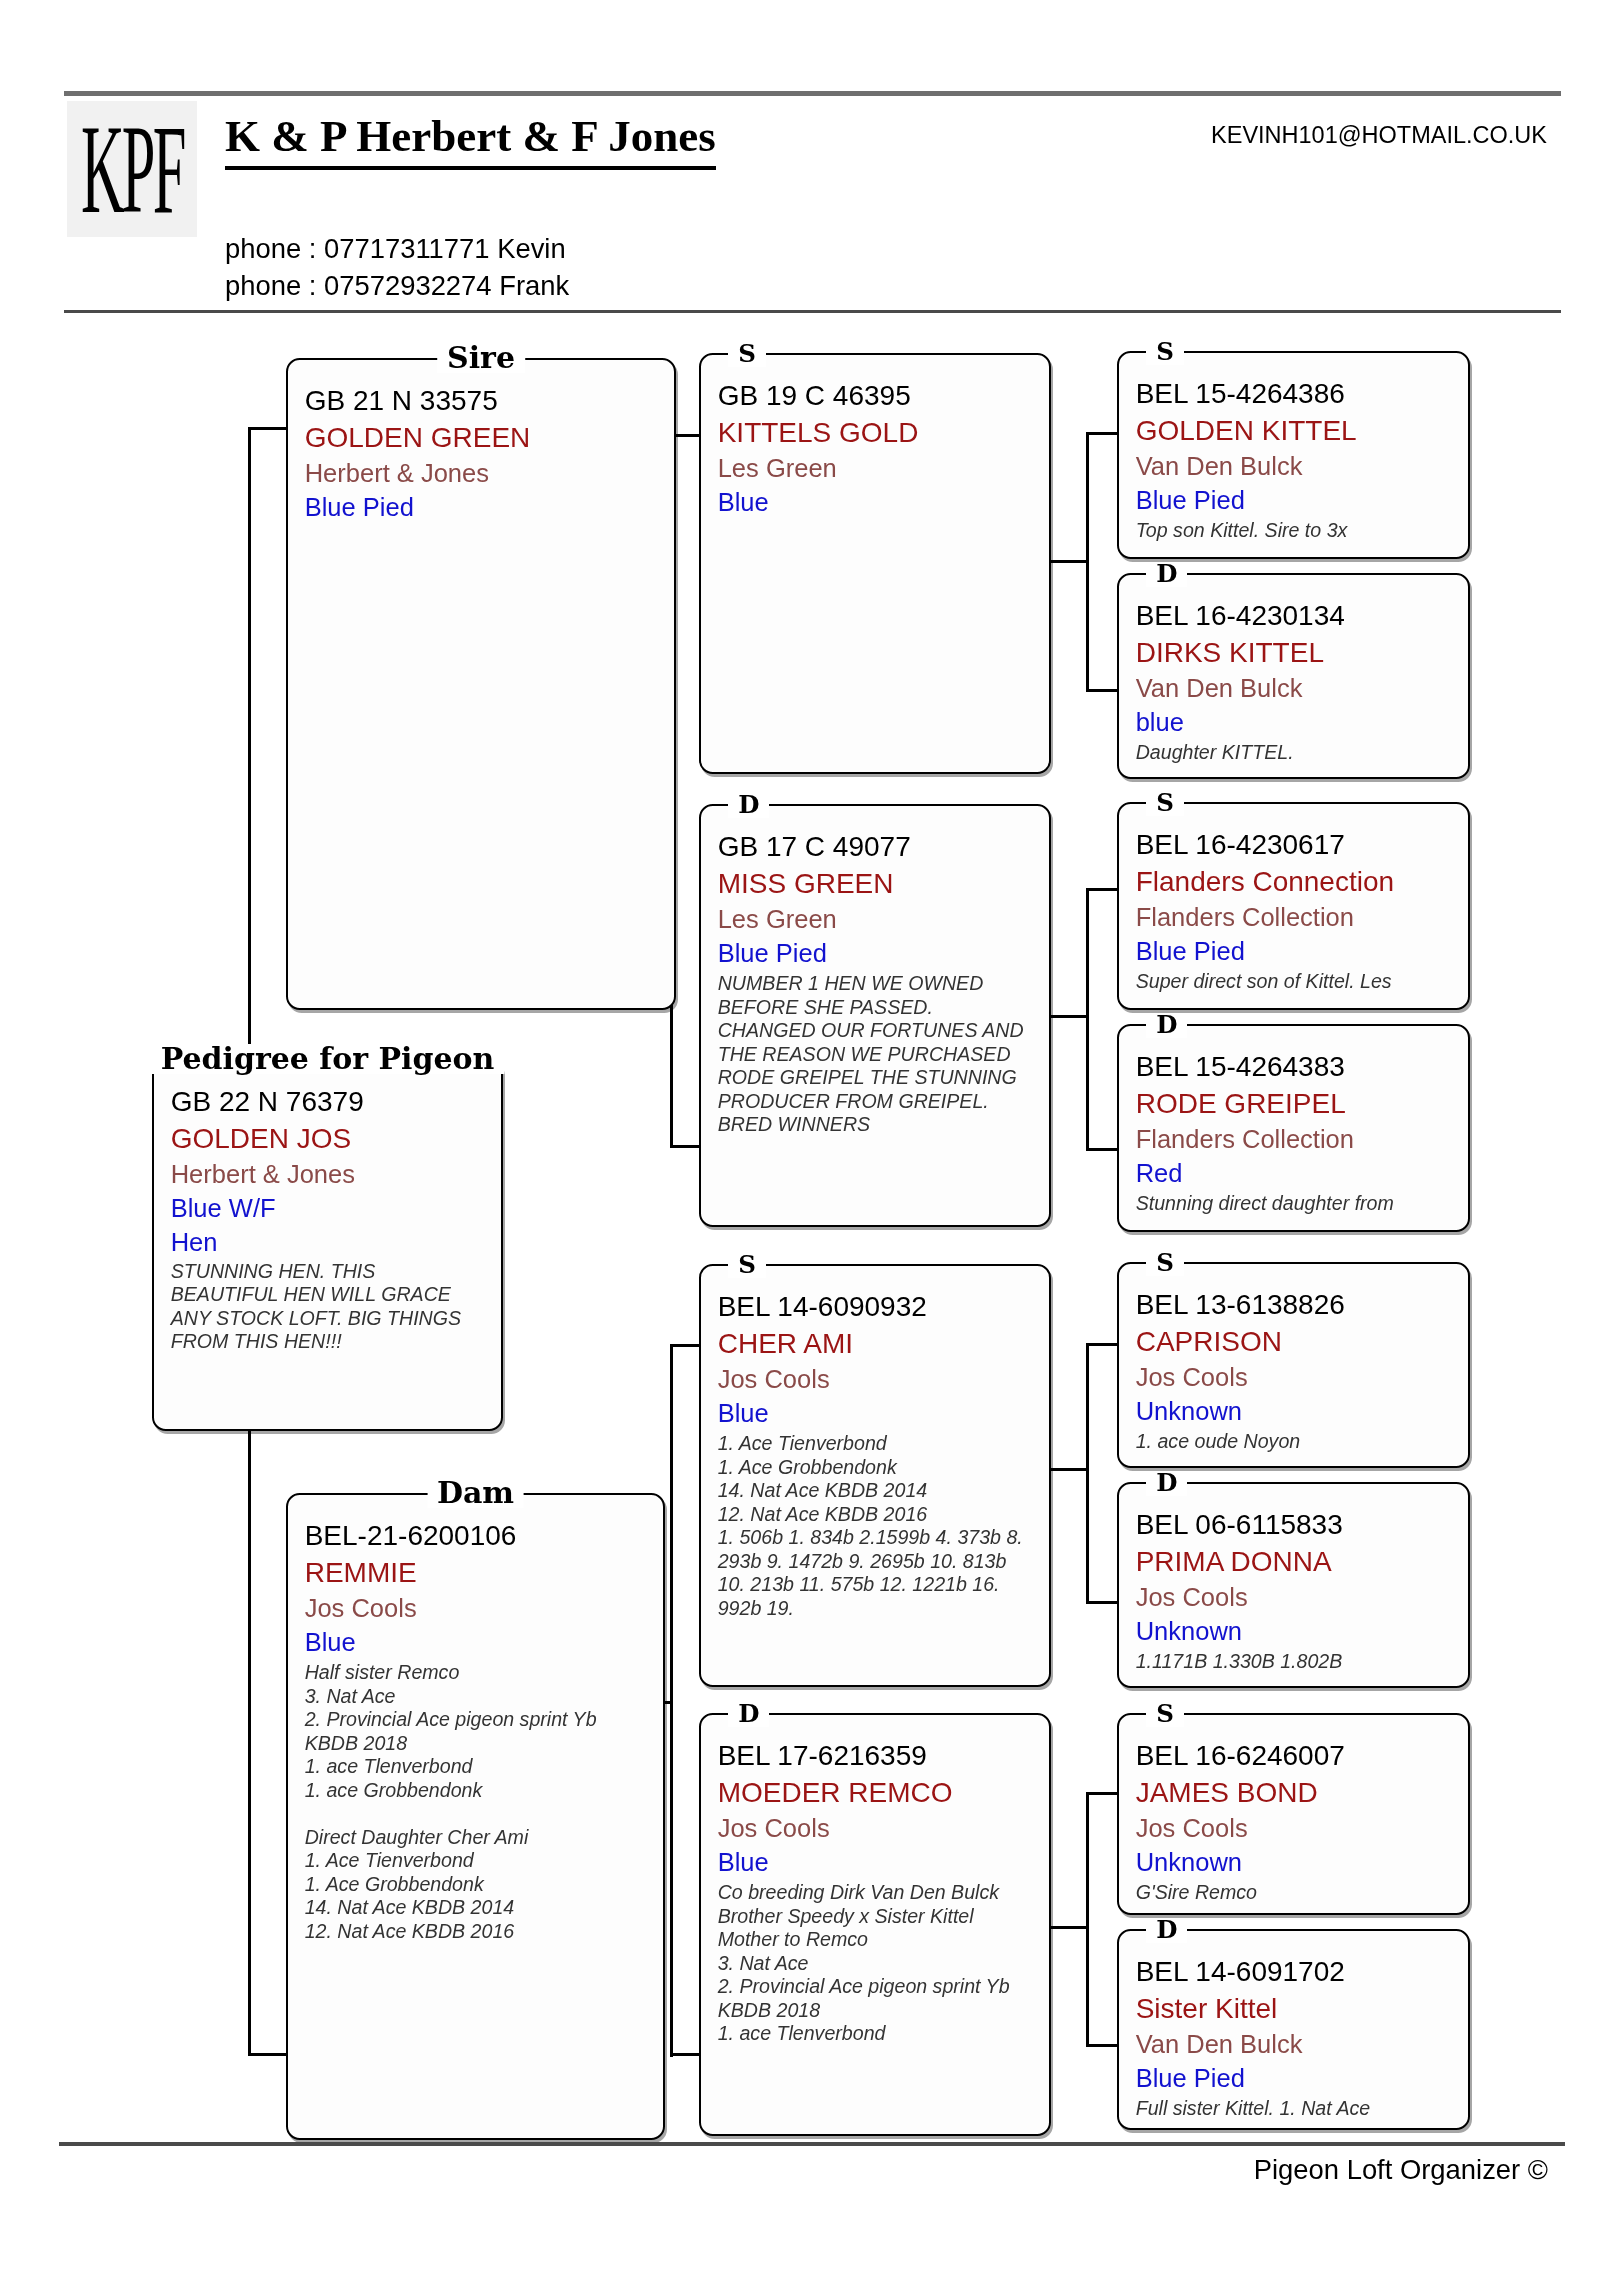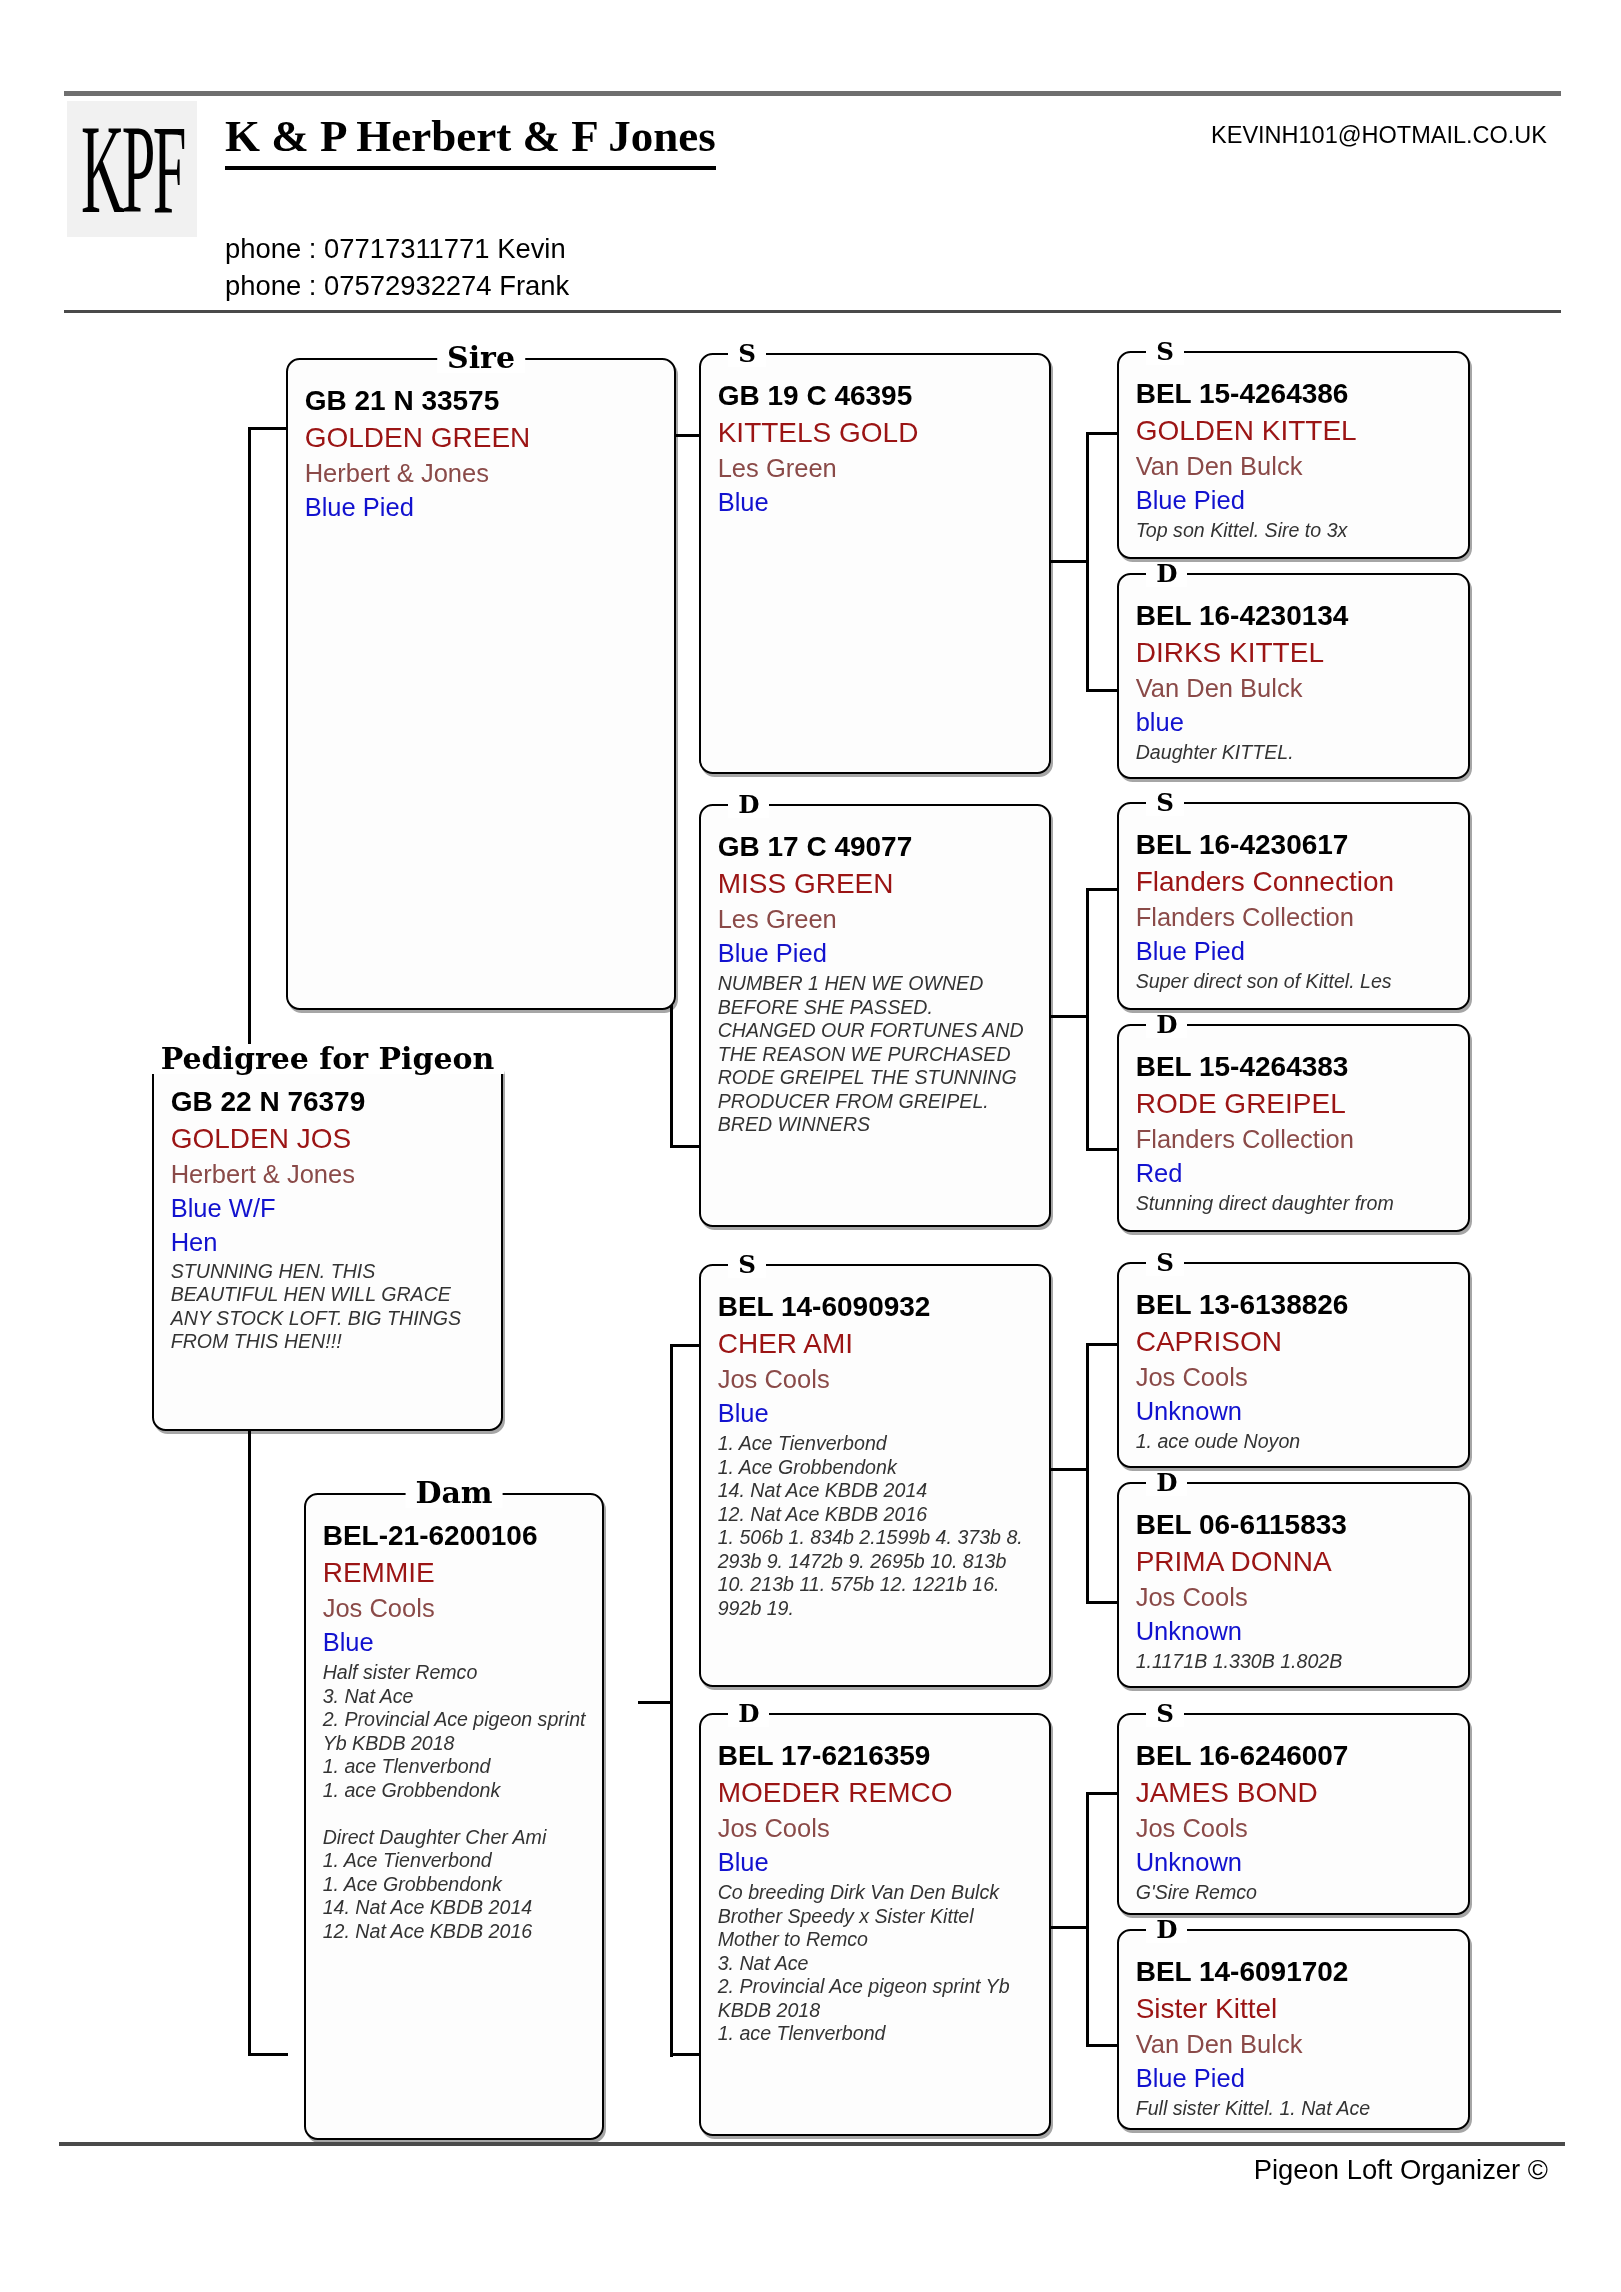--- a/index.html
+++ b/index.html
@@ -21,21 +21,21 @@
   
   .credit{position:absolute;right:73px;top:2154px;font-size:27.4px;}
   
   .pbox{position:absolute;background:#fdfdfd;border:2px solid #000;border-radius:13.7px;
         box-shadow:2px 2.9px 0 rgba(0,0,0,0.35);box-sizing:border-box;
         padding:23.5px 13.7px 7.8px 16.7px;}
   .tag{position:absolute;background:#ffffff;padding:0 9.8px;
        font-family:"DejaVu Serif", serif;font-weight:bold;white-space:nowrap;line-height:1;}
   .tag.center{left:50%;transform:translateX(-50%);top:-16.7px;font-size:30px;}
   .tag.small{left:27.4px;top:-12.7px;font-size:24.5px;}
-  .ring{font-size:28px;font-weight:bold;line-height:1.2;margin-bottom:4.9px;color:#000;}
+  .ring{font-size:28px;font-weight:normal;line-height:1.2;margin-bottom:4.9px;color:#000;}
   .pname{font-size:28px;line-height:1.15;margin-bottom:3.9px;color:#9b1414;}
   .owner{font-size:25.5px;line-height:1.2;margin-bottom:2.9px;color:#8a4a48;}
   .pcolor{font-size:25.5px;line-height:1.2;margin-bottom:3.9px;color:#1212cf;}
   .sex{font-size:25.5px;line-height:1.2;margin-bottom:2px;color:#1212cf;}
   .comment{font-size:19.6px;font-style:italic;color:#333;line-height:1.2;white-space:pre-line;}
   
   .ln{position:absolute;background:#000;}
 </style>
 </head>
 <body>
@@ -98,21 +98,21 @@
   </div>
 
   <div class="pbox" style="left:286px;top:358px;width:390px;height:652px;">
     <span class="tag center">Sire</span>
     <div class="ring">GB 21 N 33575</div>
     <div class="pname">GOLDEN GREEN</div>
     <div class="owner">Herbert &amp; Jones</div>
     <div class="pcolor">Blue Pied</div>
   </div>
 
-  <div class="pbox" style="left:286px;top:1493px;width:300px;height:647px;margin-left:18px;">
+  <div class="pbox" style="left:286px;top:1493px;width:379px;height:647px;">
     <span class="tag center">Dam</span>
     <div class="ring">BEL-21-6200106</div>
     <div class="pname">REMMIE</div>
     <div class="owner">Jos Cools</div>
     <div class="pcolor">Blue</div>
     <div class="comment">Half sister Remco
 3. Nat Ace
 2. Provincial Ace pigeon sprint Yb KBDB 2018
 1. ace Tlenverbond
 1. ace Grobbendonk

